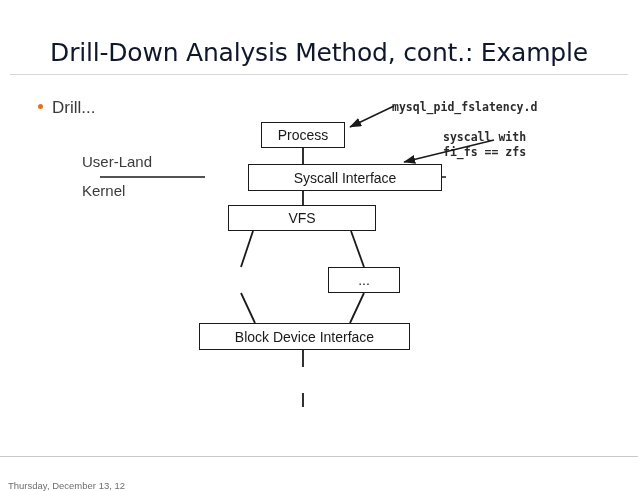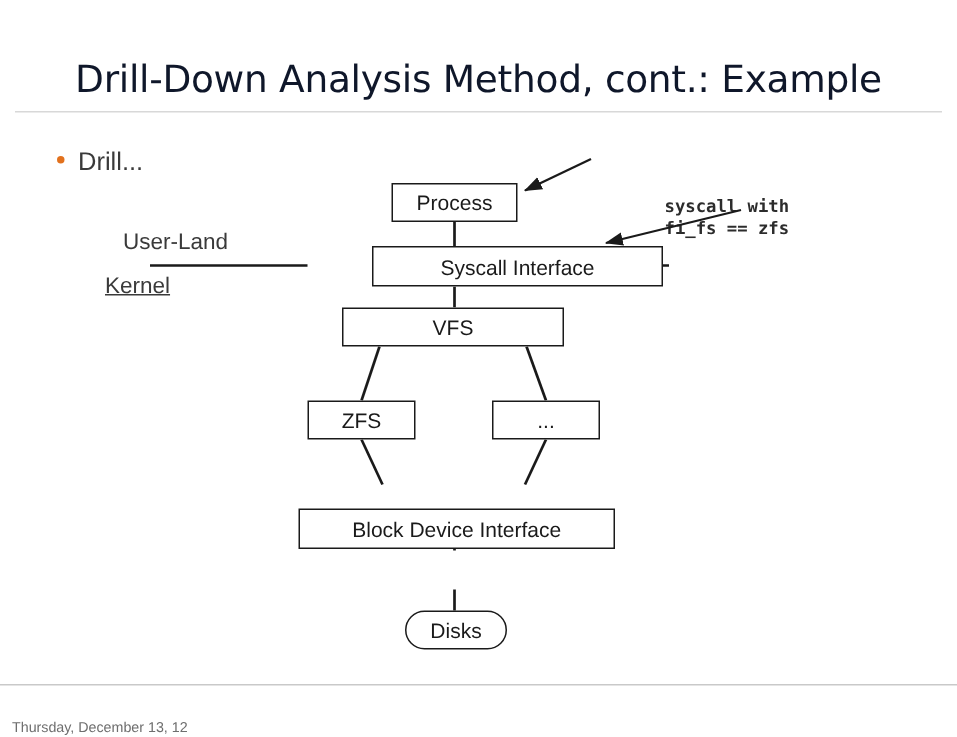--- a/index.html
+++ b/index.html
@@ -80,21 +80,21 @@
 
   .side-label {
     position: absolute;
     font-size: 15px;
     color: #3a3a3a;
     font-family: "Liberation Sans", sans-serif;
     white-space: nowrap;
     margin-left: 10px;
   }
   .label-userland { left: 72px; top: 153px; }
-  .label-kernel   { left: 60px; top: 182px; text-decoration: underline; }
+  .label-kernel   { left: 72px; top: 182px; }
 
   .diagram {
     position: absolute;
     left: 0; top: 0;
     width: 638px;
     height: 456px;
   }
   .node {
     position: absolute;
     box-sizing: border-box;
@@ -109,21 +109,21 @@
     white-space: nowrap;
     z-index: 3;
   }
   .node.rounded { border-radius: 13px; }
 
   .n-process   { left: 261px; top: 122px; width: 84px;  height: 26px; }
   .n-syscall   { left: 205px; top: 164px; width: 194px; height: 27px; margin-left: 43px; }
   .n-vfs       { left: 228px; top: 205px; width: 148px; height: 26px; }
   .n-zfs       { left: 205px; top: 267px; width: 72px;  height: 26px; }
   .n-other     { left: 328px; top: 267px; width: 72px;  height: 26px; }
-  .n-bdi       { left: 199px; top: 323px; width: 211px; height: 27px; margin-top: 16px; }
+  .n-bdi       { left: 199px; top: 323px; width: 211px; height: 27px; }
   .n-drivers   { left: 236px; top: 367px; width: 134px; height: 26px; }
   .n-disks     { left: 270px; top: 407px; width: 68px;  height: 26px; }
 
   .footer {
     position: absolute;
     left: 8px;
     top: 480px;
     font-size: 9.5px;
     color: #6e6e6e;
     font-family: "Liberation Sans", sans-serif;
@@ -136,20 +136,21 @@
 <div class="slide">
 
   <div class="slide-title">Drill-Down Analysis Method, cont.: Example</div>
   <div class="title-rule"></div>
 
   <div class="bullet-row">
     <span class="bullet-dot"></span>
     <span class="bullet-text">Drill...</span>
   </div>
 
+  <div class="mono-note note-cmd">mysql_pid_fslatency.d</div>
   <div class="mono-note note-cond"><span>syscall with</span><br><span>fi_fs == zfs</span></div>
 
   <div class="side-label label-userland">User-Land</div>
   <div class="side-label label-kernel">Kernel</div>
 
   <svg class="diagram" viewBox="0 0 638 456" xmlns="http://www.w3.org/2000/svg">
     <g stroke="#1a1a1a" stroke-width="1.8" fill="none">
 
       <line x1="303" y1="148" x2="303" y2="164"></line>
 
@@ -180,20 +181,18 @@
     </defs>
     <g stroke="#1a1a1a" stroke-width="1.5" fill="none">
       <line x1="394" y1="106" x2="350" y2="127" marker-end="url(#arrowhead)"></line>
       <line x1="494" y1="140" x2="404" y2="162" marker-end="url(#arrowhead)"></line>
     </g>
   </svg>
 
   <div class="node n-process">Process</div>
   <div class="node n-syscall">Syscall Interface</div>
   <div class="node n-vfs">VFS</div>
-  <div class="node n-zfs">ZFS</div>
   <div class="node n-other">...</div>
   <div class="node n-bdi">Block Device Interface</div>
-  <div class="node rounded n-disks">Disks</div>
 
 </div>
 
 <div class="footer">Thursday, December 13, 12</div>
 
 </body></html>

